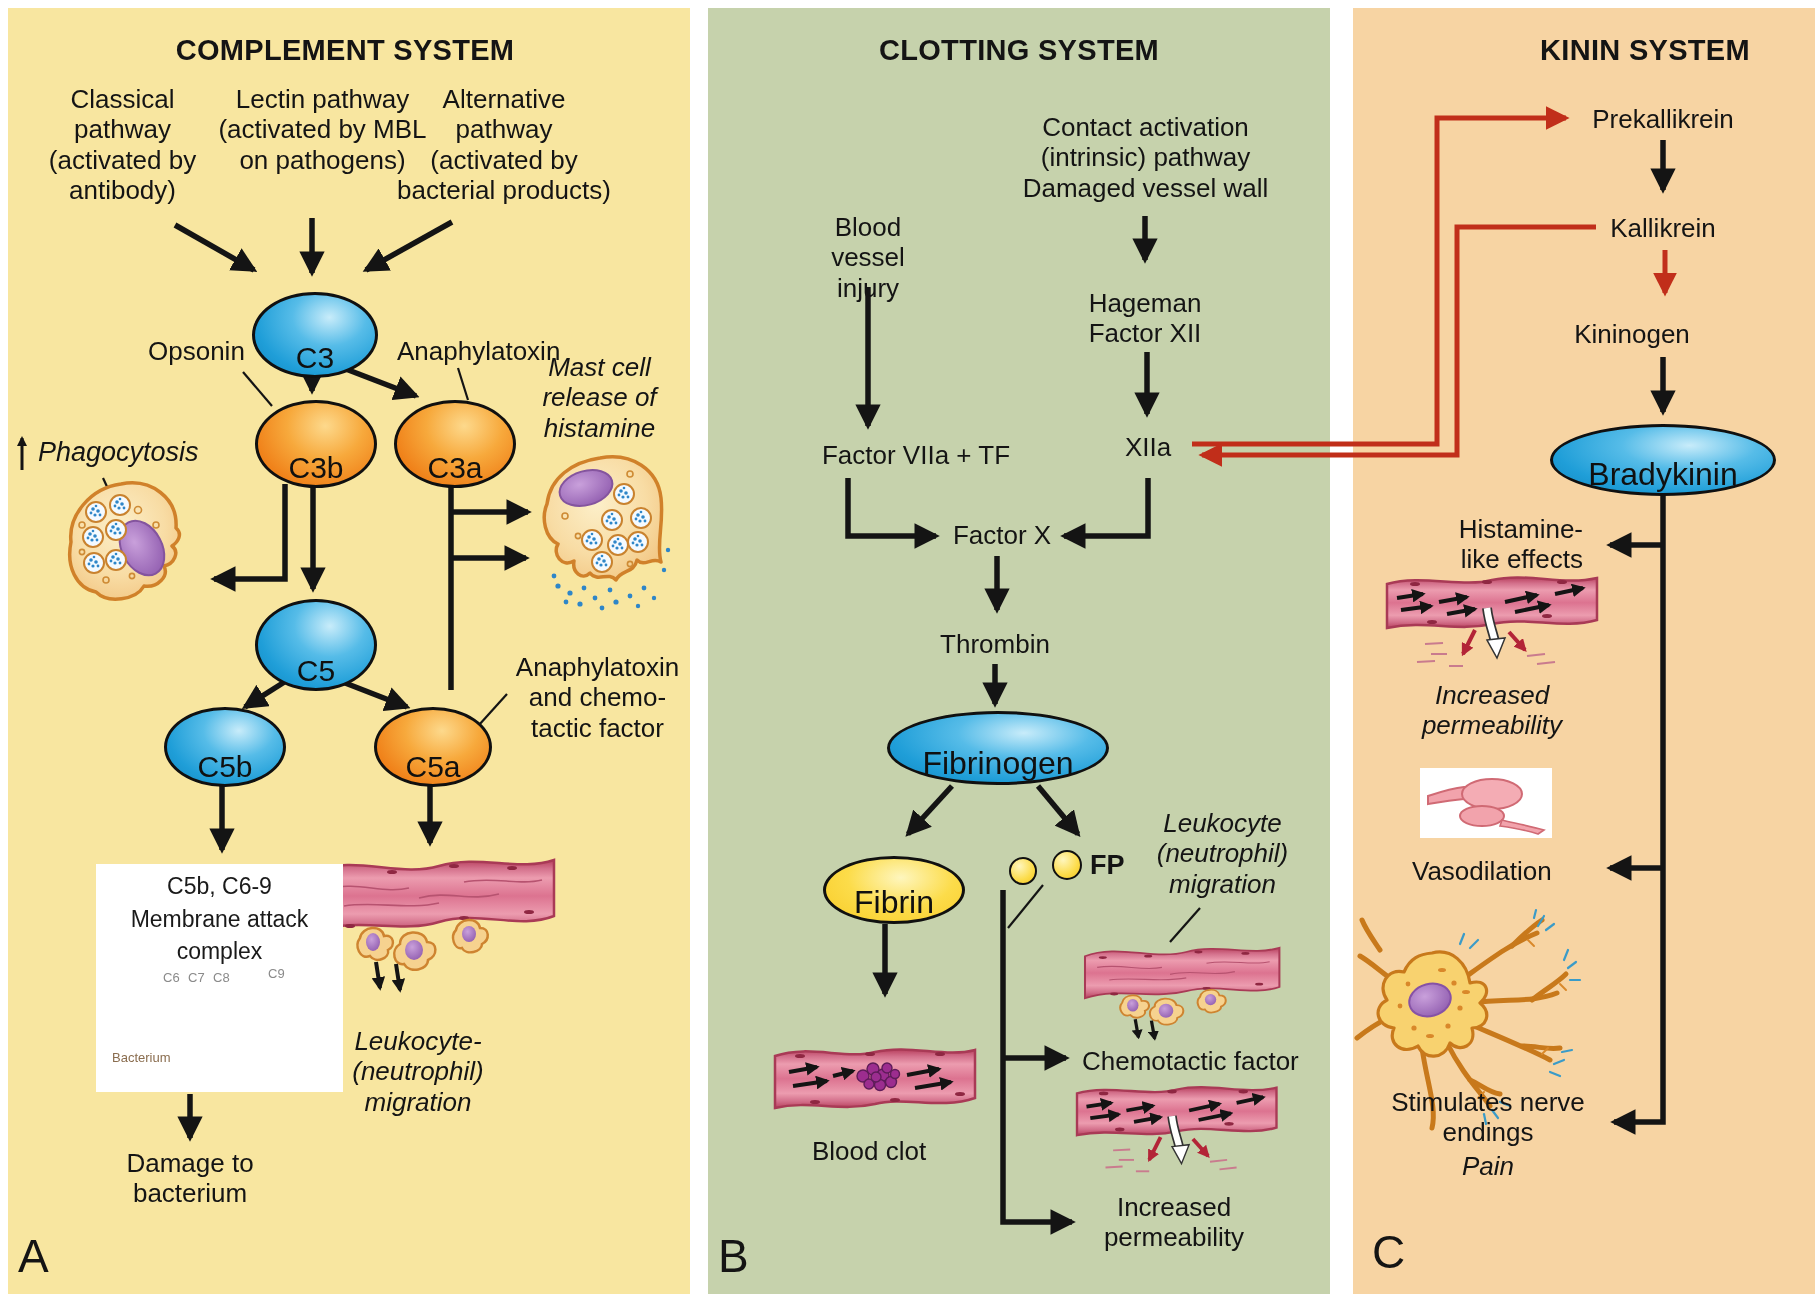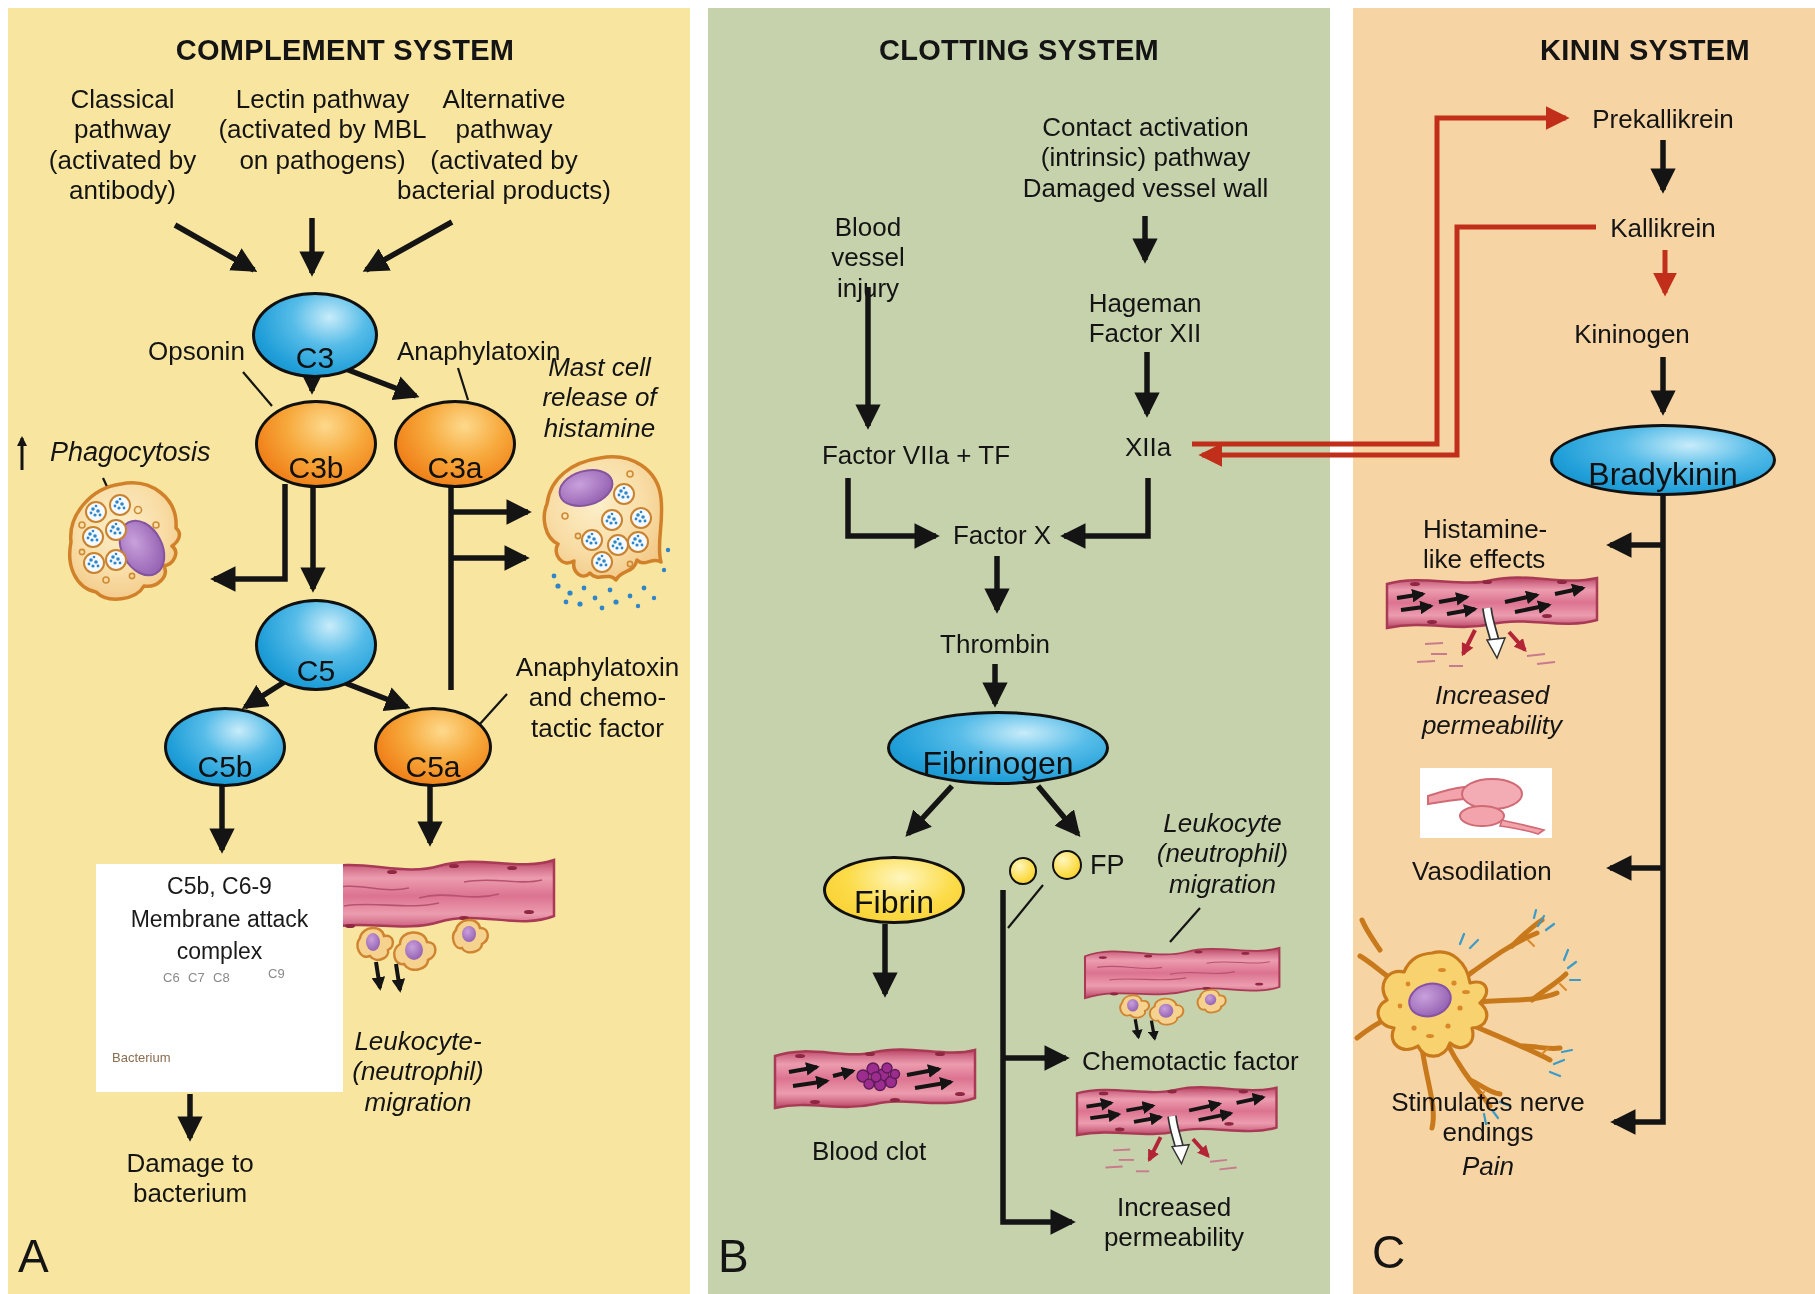--- a/index.html
+++ b/index.html
@@ -4,23 +4,23 @@
 <style>
   html,body{margin:0;padding:0;background:#ffffff}
   #stage{position:relative;width:1815px;height:1294px;background:#ffffff;overflow:hidden;
          font-family:"Liberation Sans",sans-serif;color:#141414}
   .panel{position:absolute;top:8px;bottom:0}
   #panelA{left:8px;width:682px;background:#F8E6A0}
   #panelB{left:708px;width:622px;background:#C6D2AC}
   #panelC{left:1353px;width:462px;background:#F7D4A3}
   svg.overlay{position:absolute;left:0;top:0;pointer-events:none}
   .t{position:absolute;font-size:26px;line-height:1.17;text-align:center;white-space:pre-line;color:#141414}
-  .l{text-align:left}
+  .l{text-align:right}
   .it{font-style:italic}
-  .b{font-weight:normal}
+  .b{font-weight:bold}
   .nw{white-space:nowrap}
   .title{font-size:29px;font-weight:bold;letter-spacing:.3px}
   .letter{font-size:46px}
   .node{position:absolute;border:3px solid #101010;border-radius:50%;display:flex;align-items:flex-end;
         justify-content:center;font-size:30px;color:#101010}
   .node.wide{font-size:32px}
   .blue{background:radial-gradient(ellipse at 62% 28%,#C8ECFA 0%,#56BCE8 35%,#1F9ED8 70%,#1486BE 100%)}
   .orangeN{background:radial-gradient(ellipse at 58% 28%,#FDD98C 0%,#F7A93C 40%,#F0821A 75%,#E87410 100%)}
   .yellowN{background:radial-gradient(ellipse at 55% 30%,#FEF6BE 0%,#FCDC4A 50%,#F8CB26 100%)}
   #macBox{position:absolute;left:96px;top:864px;width:247px;height:228px;background:#ffffff}
@@ -412,21 +412,21 @@
   <div class="t nw" style="left:397px;top:336px">Anaphylatoxin</div>
   <div class="t nw" style="left:148px;top:336px">Opsonin</div>
 
   <div class="node orangeN" style="left:255px;top:400px;width:116px;height:82px">
     <span>C3b</span>
     </div>
   <div class="node orangeN" style="left:394px;top:400px;width:116px;height:82px">
     <span>C3a</span>
     </div>
 
-  <div class="t nw it" style="left:50px;top:437px;font-size:27px">Phagocytosis</div>
+  <div class="t nw it" style="left:38px;top:437px;font-size:27px">Phagocytosis</div>
   <div class="t it" style="left:522px;top:352px;width:155px">Mast cell
 release of
 histamine</div>
 
   <div class="node blue" style="left:255px;top:599px;width:116px;height:86px">
     <span>C5</span>
     </div>
   <div class="t" style="left:500px;top:652px;width:195px">Anaphylatoxin
 and chemo-
 tactic factor</div>

